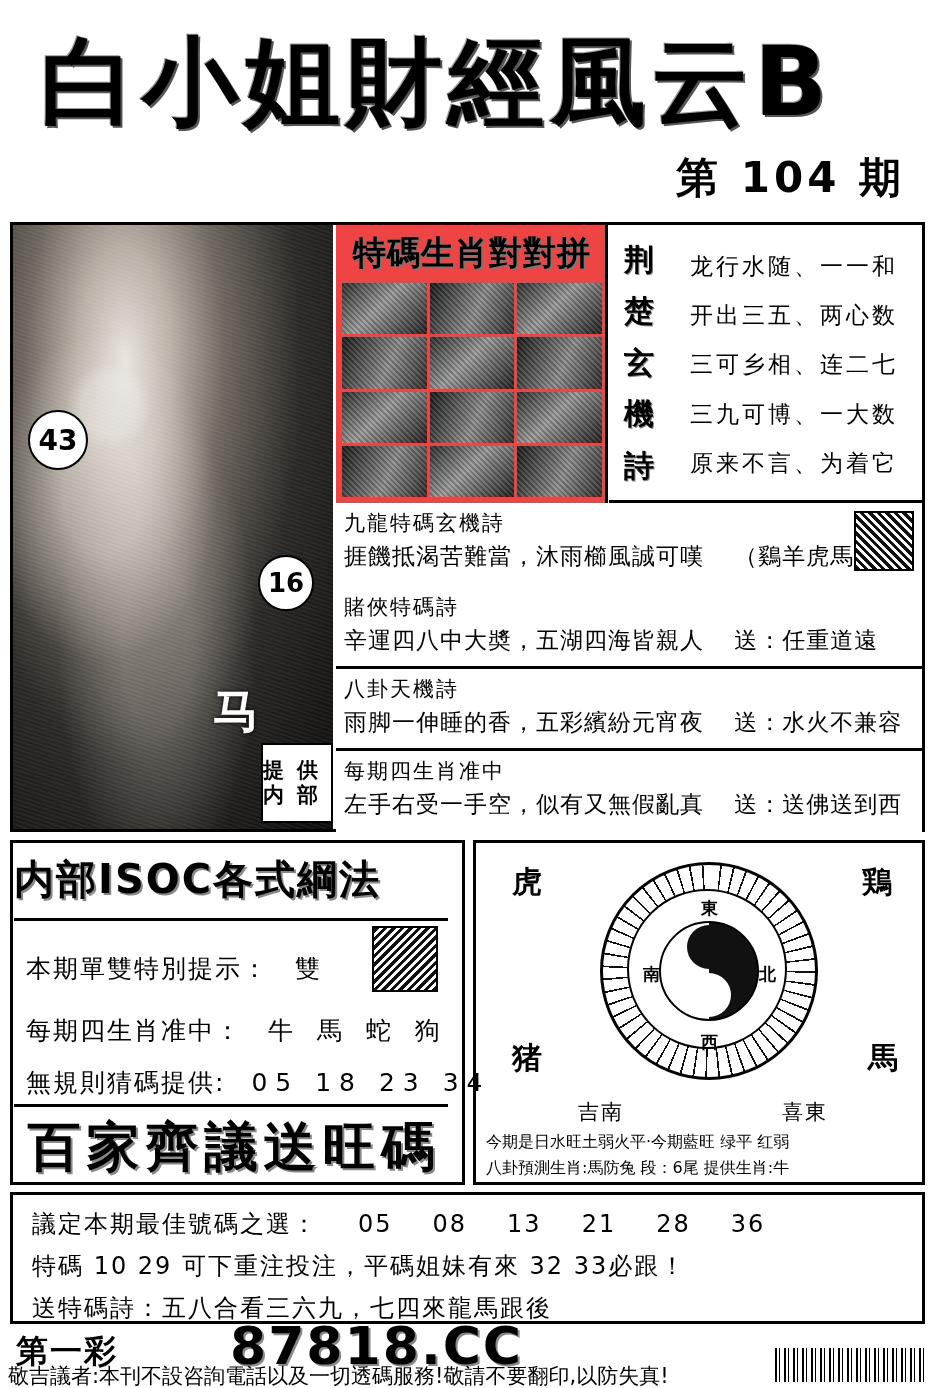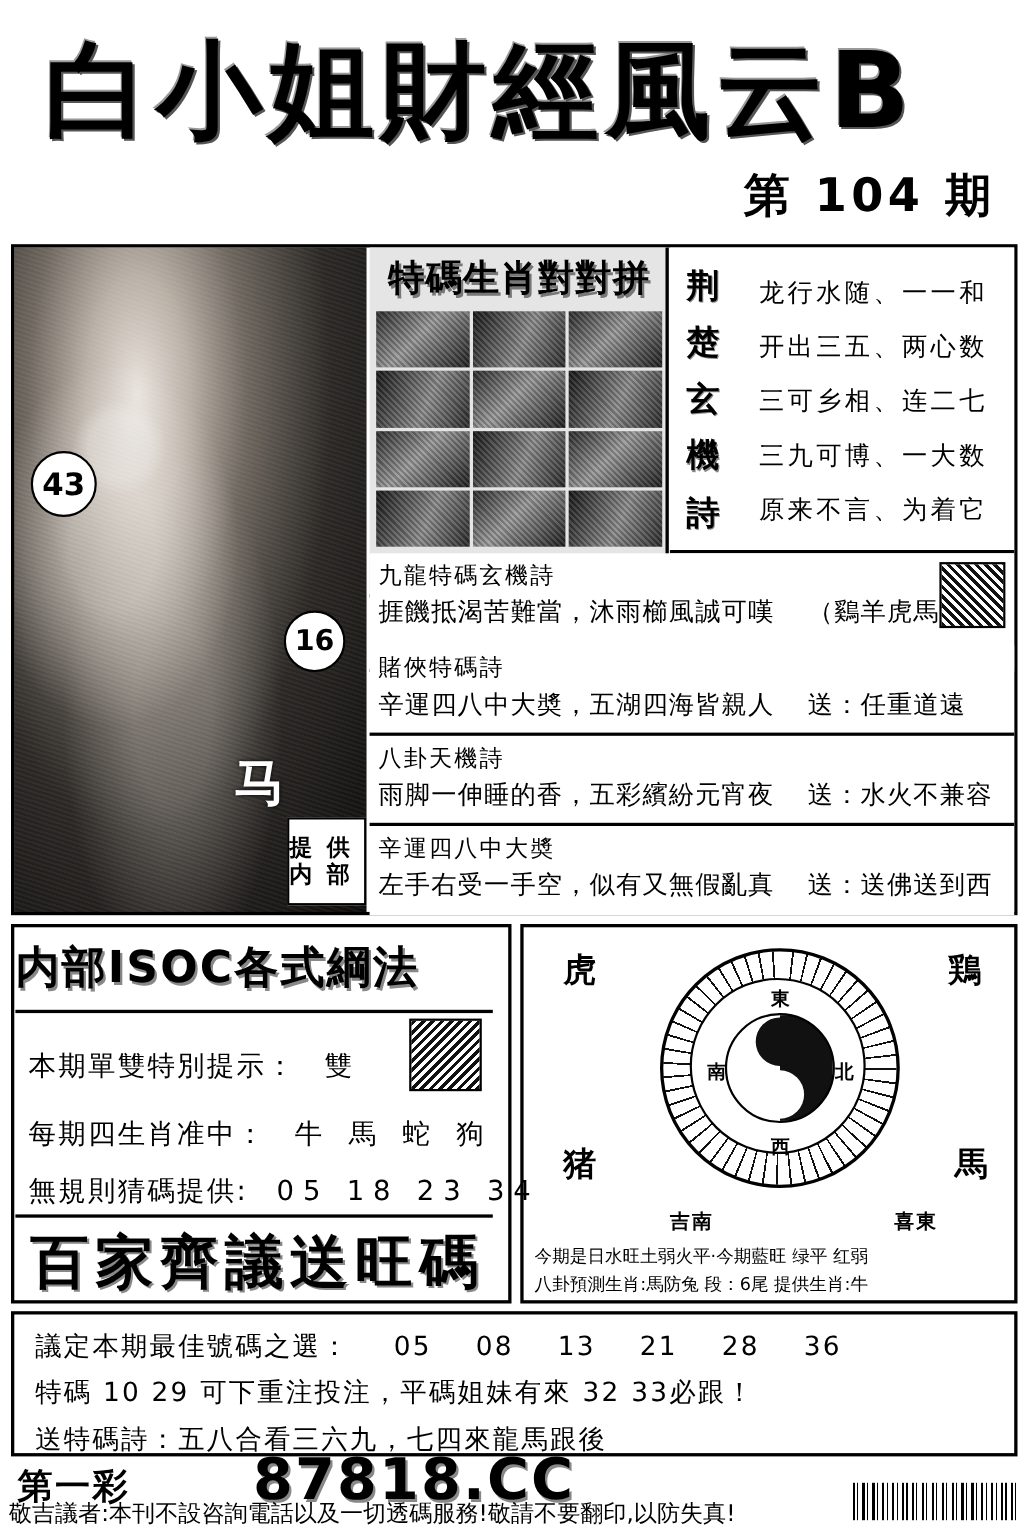--- a/index.html
+++ b/index.html
@@ -57,21 +57,21 @@
     text-shadow:0 0 4px #000;
   }
   .photo-tag{
     position:absolute;left:248px;bottom:6px;width:68px;height:76px;z-index:6;
     background:#fff;border:2px solid #000;
     display:flex;align-items:center;justify-content:center;
     font-size:21px;line-height:25px;letter-spacing:1px;font-weight:bold;
   }
 
   
-  .tile-panel{position:absolute;left:336px;top:225px;width:272px;height:318px;border-right:3px solid #000;border-bottom:3px solid #000;box-sizing:border-box;background:#e5e5e5;}
+  .tile-panel{position:absolute;left:336px;top:225px;width:272px;height:318px;border-right:3px solid #000;border-bottom:3px solid #000;box-sizing:border-box;background:#ef4444;}
   .tile-head{
     position:absolute;left:0;top:0;width:272px;height:56px;
     display:flex;align-items:center;justify-content:center;
     font-family:"DejaVu Sans","Liberation Sans",sans-serif;
     font-size:33px;font-weight:bold;letter-spacing:1px;
     text-shadow:2px 2px 0 #777;
   }
   .tile-grid{position:absolute;left:6px;top:58px;width:260px;height:214px;display:grid;grid-template-columns:repeat(3,1fr);grid-template-rows:repeat(4,1fr);gap:3px;}
   .tile{background:linear-gradient(135deg,#2b2b2b,#9a9a9a 45%,#1d1d1d);position:relative;overflow:hidden;}
   .tile:nth-child(even){background:linear-gradient(115deg,#161616,#8d8d8d 55%,#2a2a2a);}
@@ -137,21 +137,21 @@
   }
   .taiji{
     position:absolute;left:56px;top:56px;width:96px;height:96px;border-radius:50%;
     background:linear-gradient(90deg,#fff 0 50%,#111 50% 100%);
     border:2px solid #000;overflow:hidden;
   }
   .taiji:before,.taiji:after{content:"";position:absolute;left:26px;width:44px;height:44px;border-radius:50%;}
   .taiji:before{top:2px;background:#111;}
   .taiji:after{bottom:2px;background:#fff;}
   .dir{position:absolute;font-size:17px;font-weight:bold;}
-  .bg-small{position:absolute;font-size:18px;font-weight:bold;letter-spacing:2px;margin-left:31px;}
+  .bg-small{position:absolute;font-size:21px;font-weight:normal;letter-spacing:2px;}
   .bg-note{position:absolute;left:486px;font-size:16px;letter-spacing:0px;white-space:nowrap;}
 
   
   .widebox{left:10px;top:1192px;width:915px;height:132px;}
   .wb-line{position:absolute;left:32px;font-size:24px;letter-spacing:2px;white-space:nowrap;}
   .wb-line .nums span{margin-left:40px;letter-spacing:2px;}
 
   
   .foot-left{
     position:absolute;left:16px;top:1330px;
@@ -246,21 +246,21 @@
 
   <div class="verse v3">
     <div class="v-title">八卦天機詩</div>
     <div class="v-body">
       <span>雨脚一伸睡的香，五彩繽紛元宵夜</span>
       <span class="send">送：水火不兼容</span>
     </div>
   </div>
 
   <div class="verse v4">
-    <div class="v-title">辛運四八中大奬</div>
+    <div class="v-title">每期四生肖准中</div>
     <div class="v-body">
       <span>左手右受一手空，似有又無假亂真</span>
       <span class="send">送：送佛送到西</span>
     </div>
   </div>
 
   <div class="frame leftbox"></div>
   <div class="lb-title">内部ISOC各式綱法</div>
   <div class="lb-rule" style="top:918px;"></div>
   <div class="lb-seal"></div>

